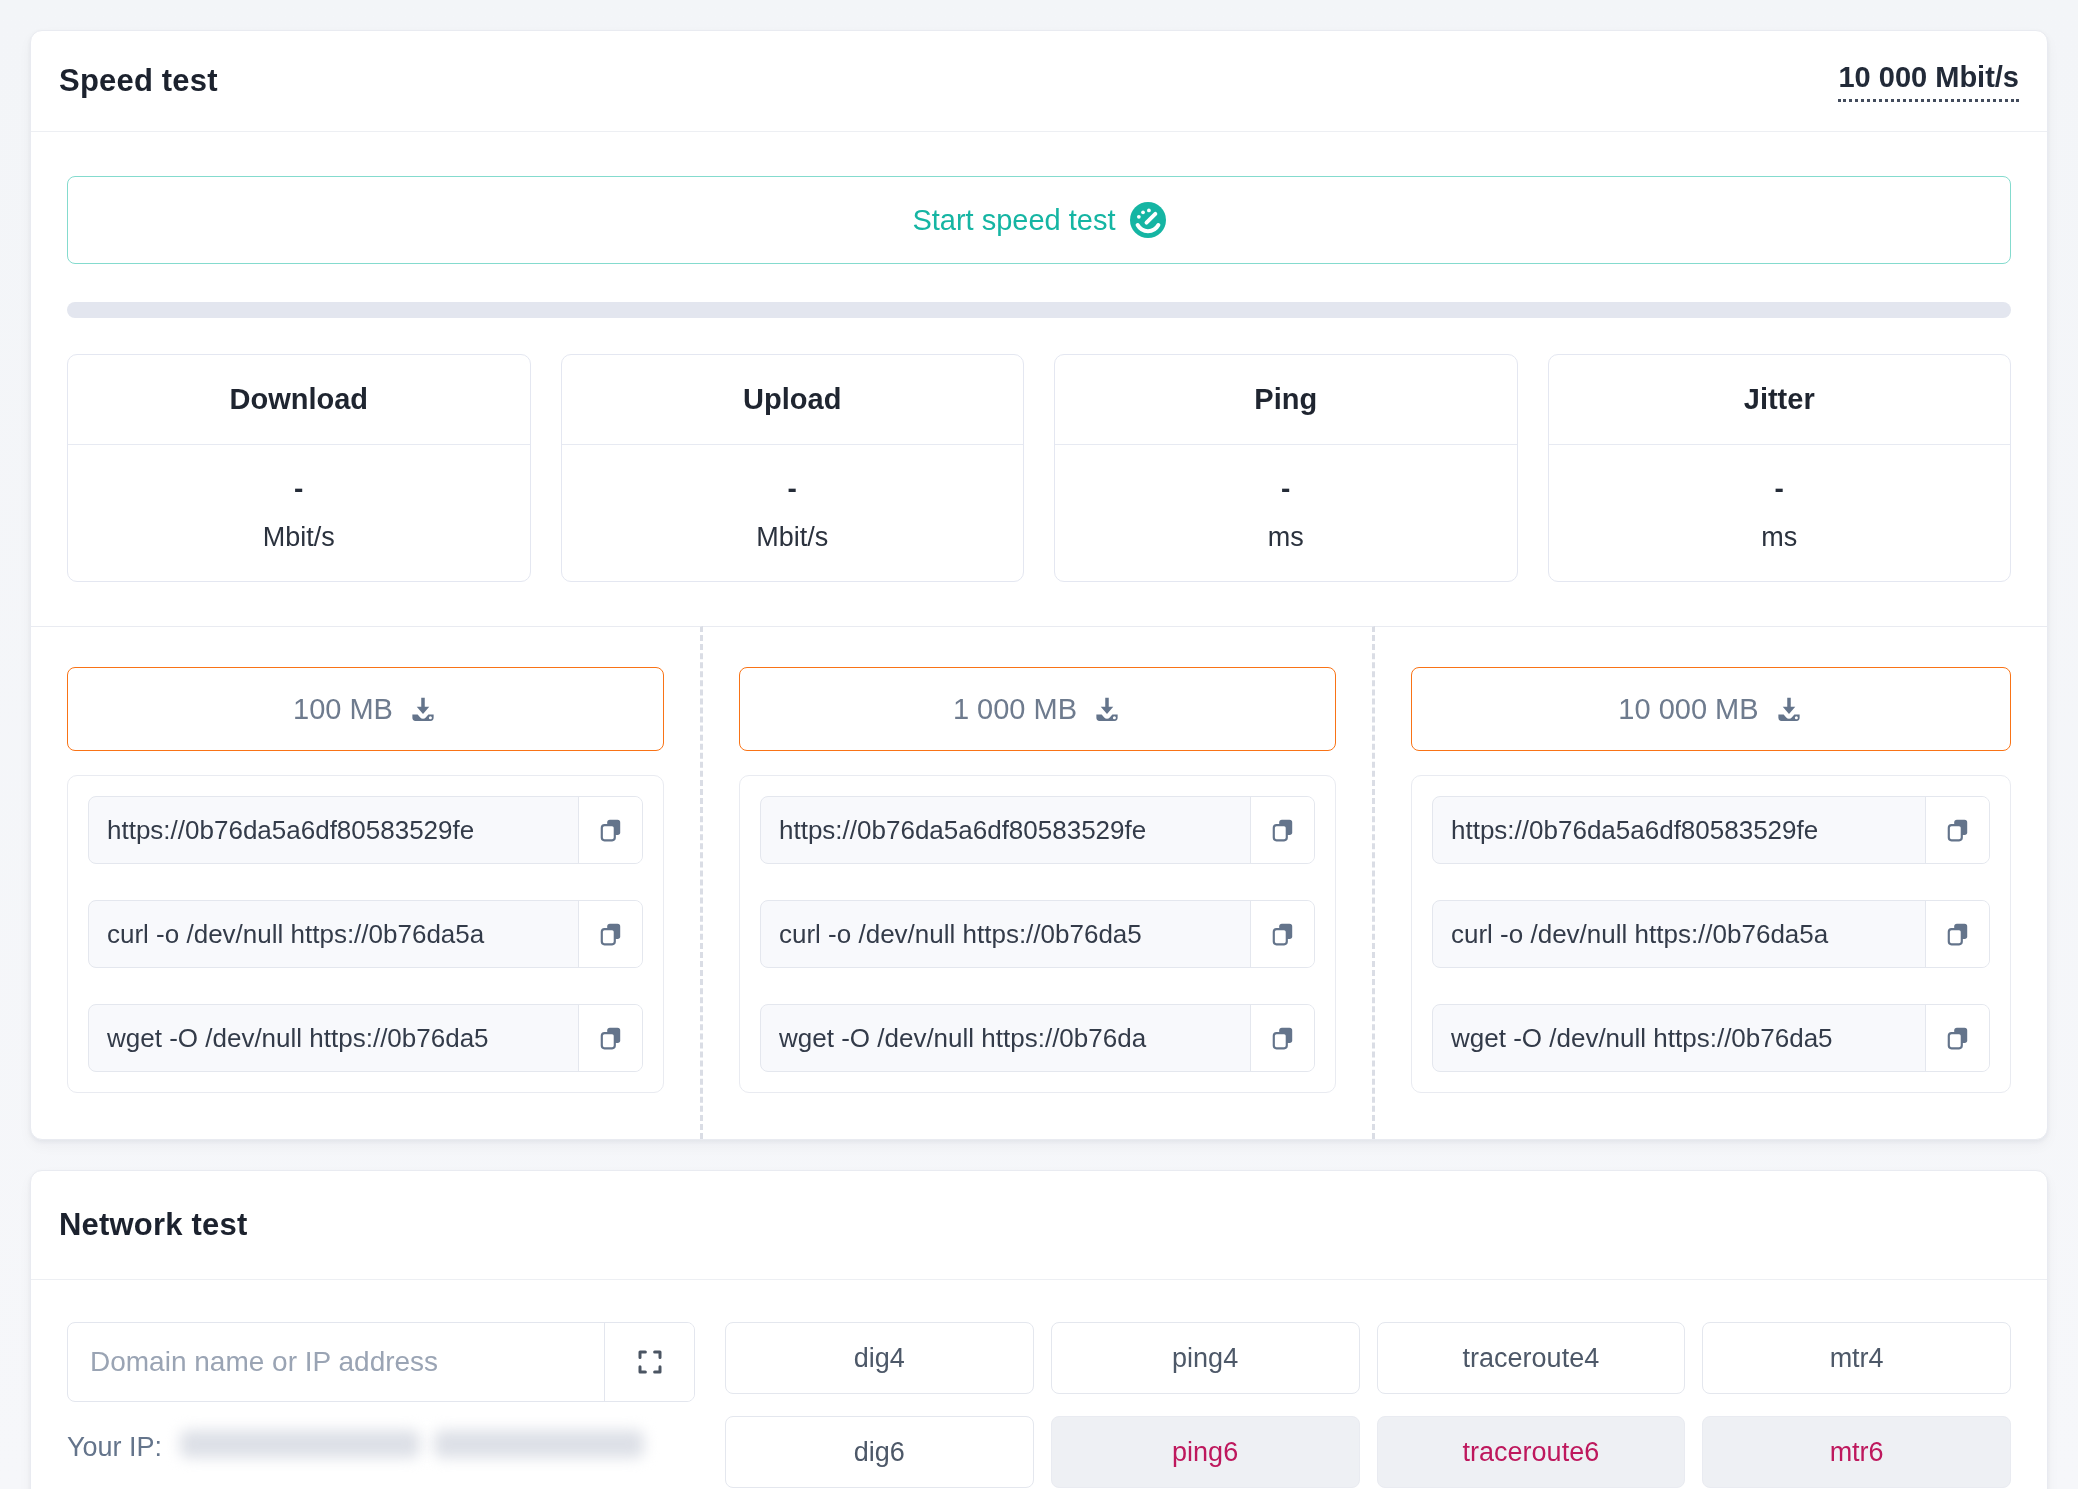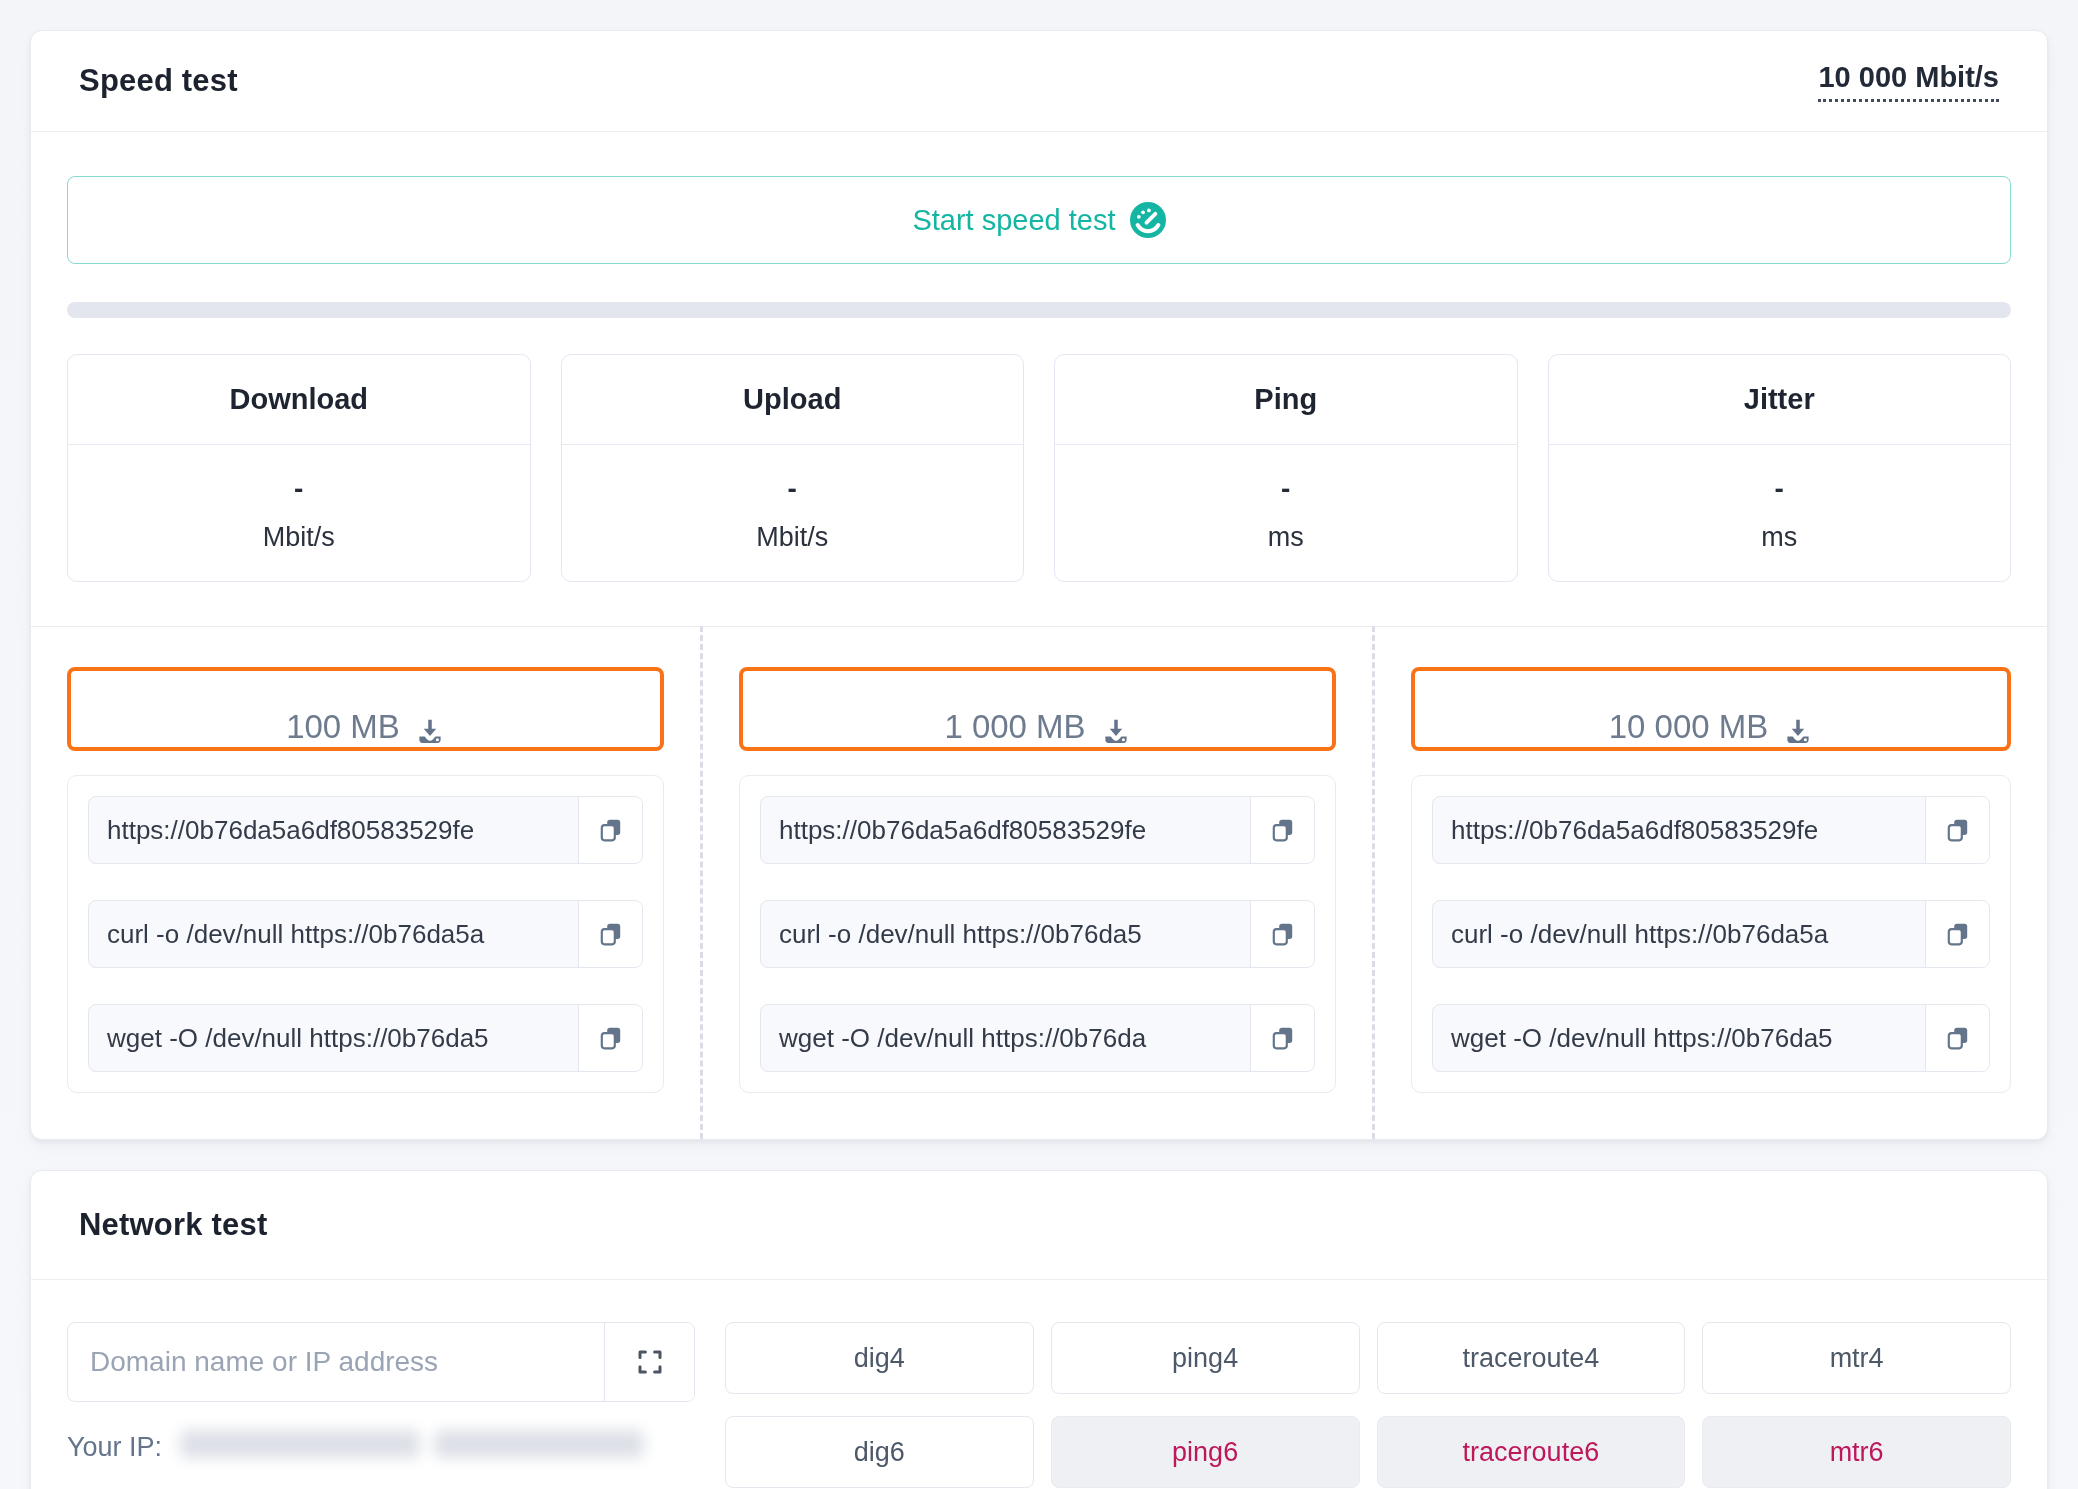--- a/index.html
+++ b/index.html
@@ -20,21 +20,21 @@
     gap: 30px;
   }
   .card {
     background: #ffffff;
     border: 1px solid #e9ebf1;
     border-radius: 12px;
     box-shadow: 0 2px 4px rgba(25, 35, 62, 0.05), 0 6px 14px rgba(25, 35, 62, 0.04);
   }
   .card-header {
     height: 100px;
-    padding: 0 48px;
+    padding: 0 28px;
     display: flex;
     align-items: center;
     justify-content: space-between;
     border-bottom: 1px solid #edeff3;
   }
   .card-title {
     font-size: 31px;
     font-weight: 700;
     color: #1c222e;
     letter-spacing: 0.2px;
@@ -102,28 +102,28 @@
   }
   .dl-col {
     border-top: 1px solid #e9ebf1;
     padding: 40px 36px 46px 36px;
   }
   .dl-col.sep { border-right: 3px dashed #dadde5; }
   .size-box {
     box-sizing: border-box;
     width: 100%;
     height: 84px;
-    border: 4px solid #f97316;
-    border-radius: 8px;
-    background: #ffffff;
-    display: flex;
-    align-items: flex-end;
+    border: 1px solid #f97316;
+    border-radius: 8px;
+    background: #ffffff;
+    display: flex;
+    align-items: center;
     justify-content: center;
     gap: 15px;
-    font-size: 33px;
+    font-size: 29px;
     font-weight: 500;
     color: #6e7b8e;
     cursor: pointer;
     font-family: inherit;
     margin-bottom: 24px;
   }
   .cmd-box {
     border: 1px solid #e9ebf1;
     border-radius: 10px;
     padding: 20px;

